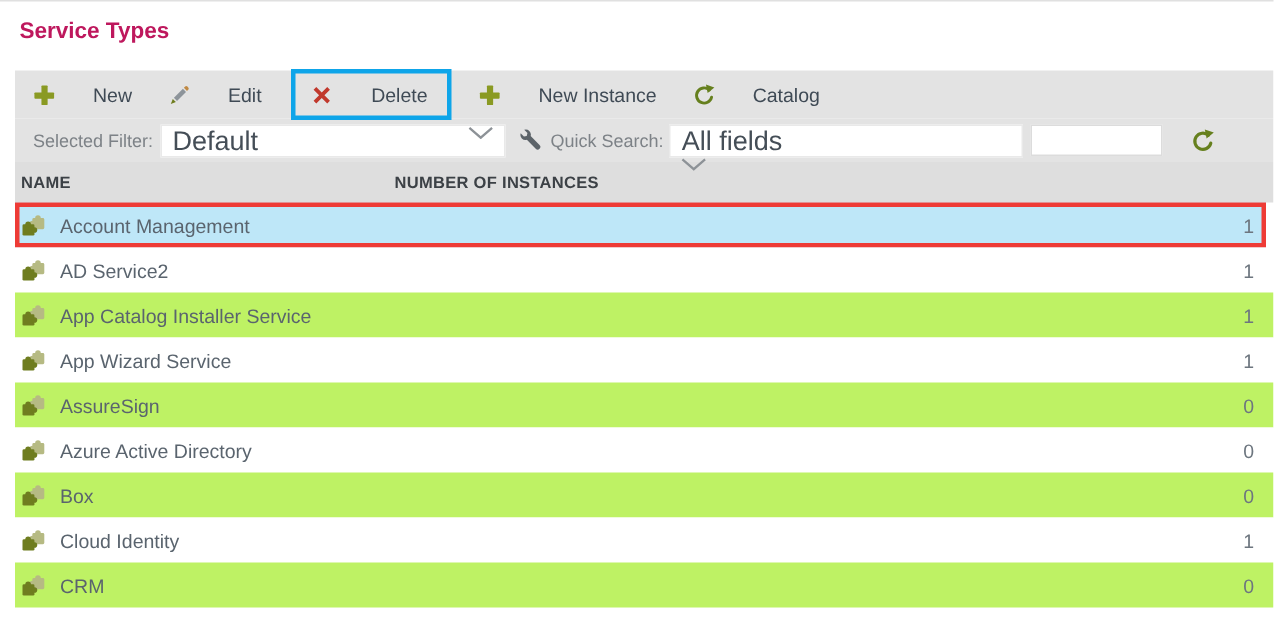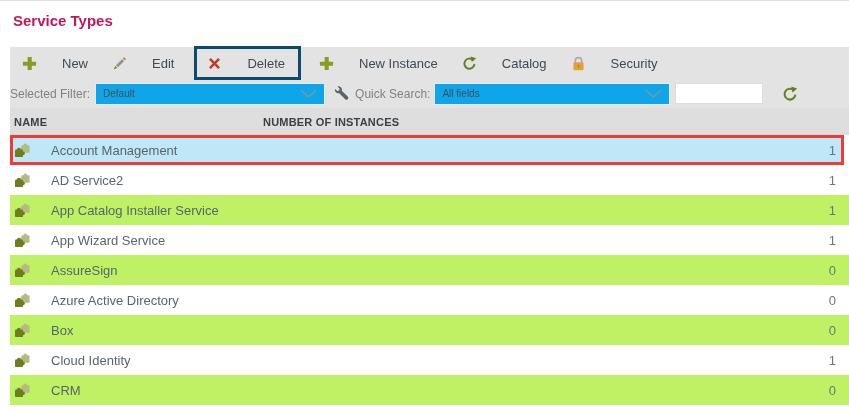--- a/index.html
+++ b/index.html
@@ -12,49 +12,49 @@
 
   .panel { position:absolute; left:10px; top:46px; width:839px; }
 
   
   .toolbar { height:32px; background:#e3e3e3; display:flex; align-items:center;
              padding-left:8px; }
   .tb-btn { display:flex; align-items:center; gap:25px; border:none; background:transparent;
             font-family:inherit; font-size:13px; color:#3f4a55; margin-right:16px;
             padding:0 4px; cursor:pointer; height:26px; }
   .tb-btn .ic { width:15px; height:15px; flex:0 0 auto; }
-  .annotation-box { border:3px solid #0c4a6e; padding:1px 9px 1px 6px; margin-right:14px;
+  .annotation-box { border:3px solid #0ea5e9; padding:1px 9px 1px 6px; margin-right:14px;
                     display:flex; align-items:center; }
   .annotation-box .tb-btn { margin-right:0; }
 
   
   .filter-bar { height:29px; background:#e3e3e3; display:flex; align-items:center;
-                padding-left:0; font-size:12px; color:#7d8287; }
-  .sel { height:22px; background:#0ea5e9; border:1px solid #e9e9e9; display:flex;
-         align-items:center; justify-content:space-between; padding:0 7px;
-         font-size:10px; color:#454e57; cursor:pointer; }
+                padding-left:12px; font-size:12px; color:#7d8287; }
+  .sel { height:22px; background:#ffffff; border:1px solid #e9e9e9; display:flex;
+         justify-content:space-between; padding:0 7px;
+         font-size:18px; color:#454e57; cursor:pointer; }
   .sel-default { width:230px; margin-left:5px; }
-  .sel-fields  { width:236px; margin-left:4px; }
+  .sel-fields  { width:236px; margin-left:4px;flex-direction:column; }
   .chev { width:17px; height:9px; flex:0 0 auto; }
   .wrench-ic { width:15px; height:15px; margin-left:9px; }
   .qs-label { margin-left:6px; }
   .search-input { width:88px; height:21px; border:1px solid #dcdcdc; margin-left:5px;
                   font-family:inherit; font-size:12px; padding:0 4px; color:#454e57; }
   .apply-refresh { width:16px; height:16px; margin-left:19px; cursor:pointer; }
 
   
   .thead { height:27px; background:#dedede; display:flex; align-items:center;
            font-size:11px; font-weight:bold; color:#3c4146; letter-spacing:.2px;gap:12px; }
   .th-name { padding-left:4px; width:241px; }
   .th-count { flex:1; }
 
   .row { height:30px; display:flex; align-items:center; font-size:13px;
          color:#5a646e; background:#ffffff; cursor:pointer; }
   .row.alt { background:#bef264; }
-  .cell-name { display:flex; align-items:center; gap:20px; padding-left:4px; }
+  .cell-name { display:flex; align-items:center; gap:9px; padding-left:4px; }
   .puzzle-ic { width:17px; height:15px; flex:0 0 auto; }
   .num { margin-left:auto; padding-right:13px; color:#6d767f; }
 
   .row.selected { background:#bee7f8; border:3px solid #ee3b36; margin-right:5px; }
   .row.selected .cell-name { padding-left:1px; }
   .row.selected .num { padding-right:5px; }
 
   .svg-defs { position:absolute; width:0; height:0; overflow:hidden; }
 </style>
 </head>
@@ -132,26 +132,20 @@
           <use href="#ic-plus"></use>
         </svg>
       <span>New Instance</span>
     </button>
     <button class="tb-btn">
       <svg class="ic">
           <use href="#ic-refresh"></use>
         </svg>
       <span>Catalog</span>
     </button>
-    <button class="tb-btn">
-      <svg class="ic">
-          <use href="#ic-lock"></use>
-        </svg>
-      <span>Security</span>
-    </button>
   </div>
 
   <div class="filter-bar">
     <span>Selected Filter:</span>
     <div class="sel sel-default">
       <span>Default</span>
       <svg class="chev">
           <use href="#ic-chevron"></use>
         </svg>
     </div>

